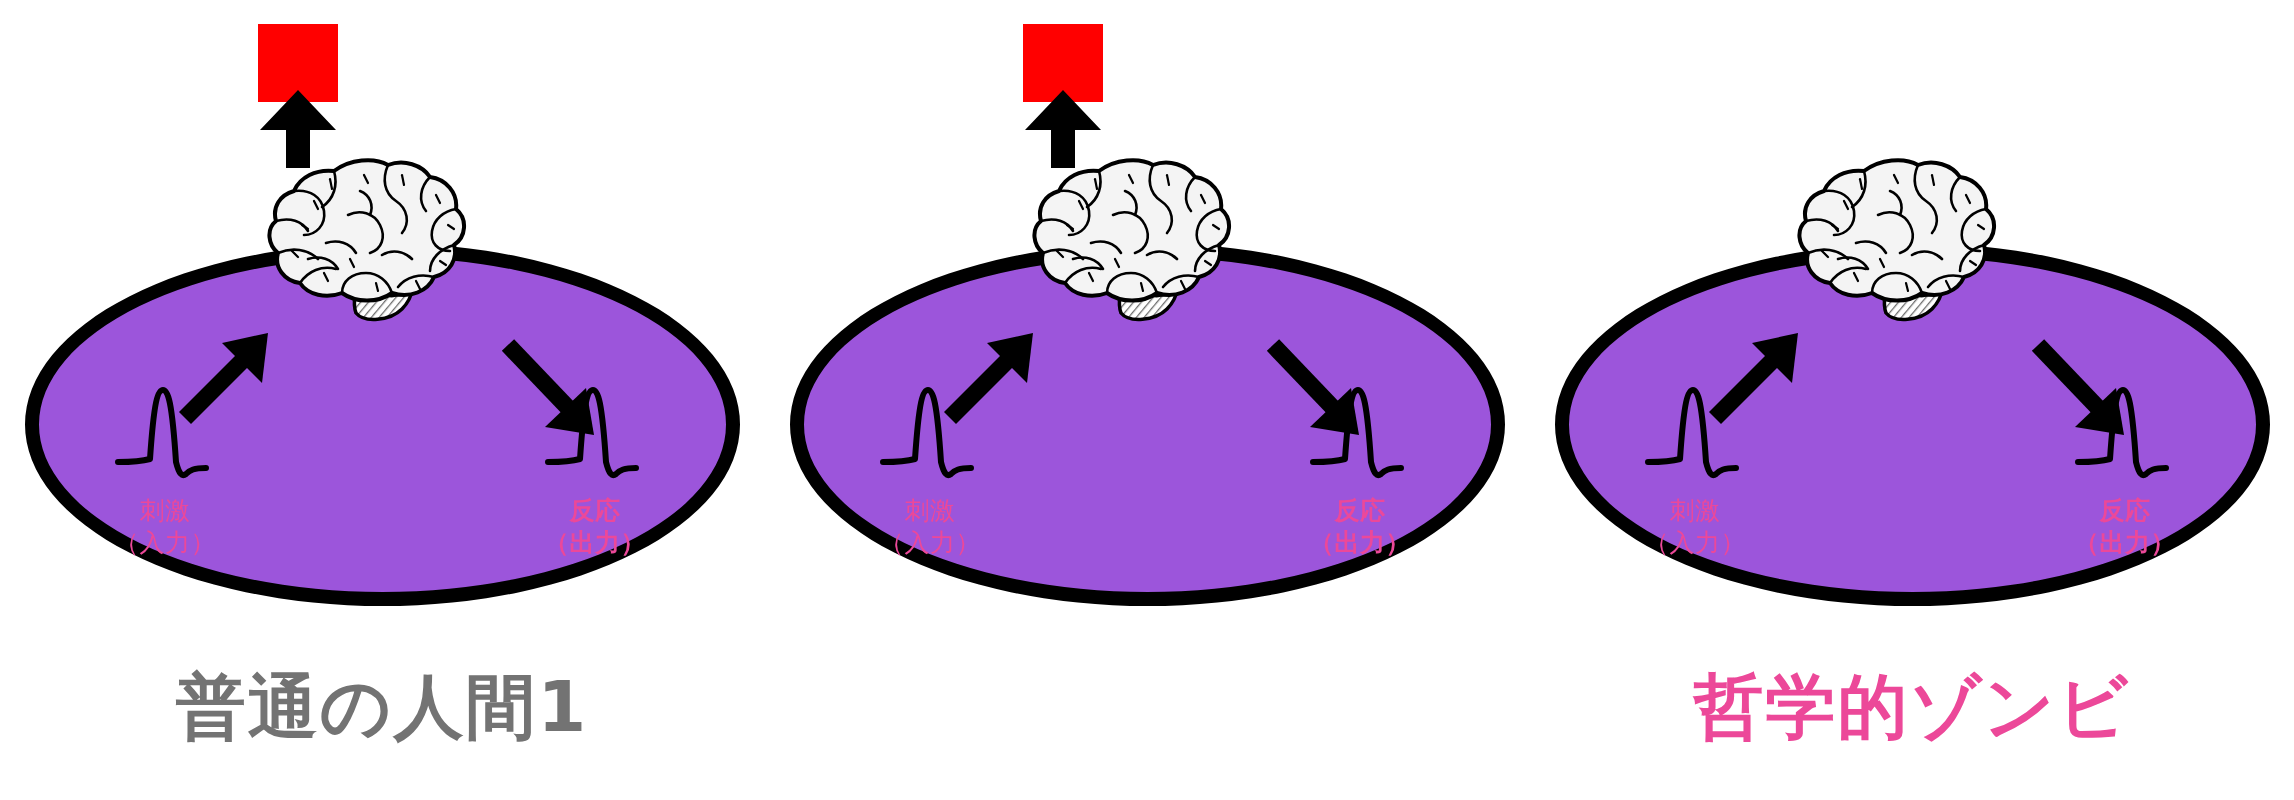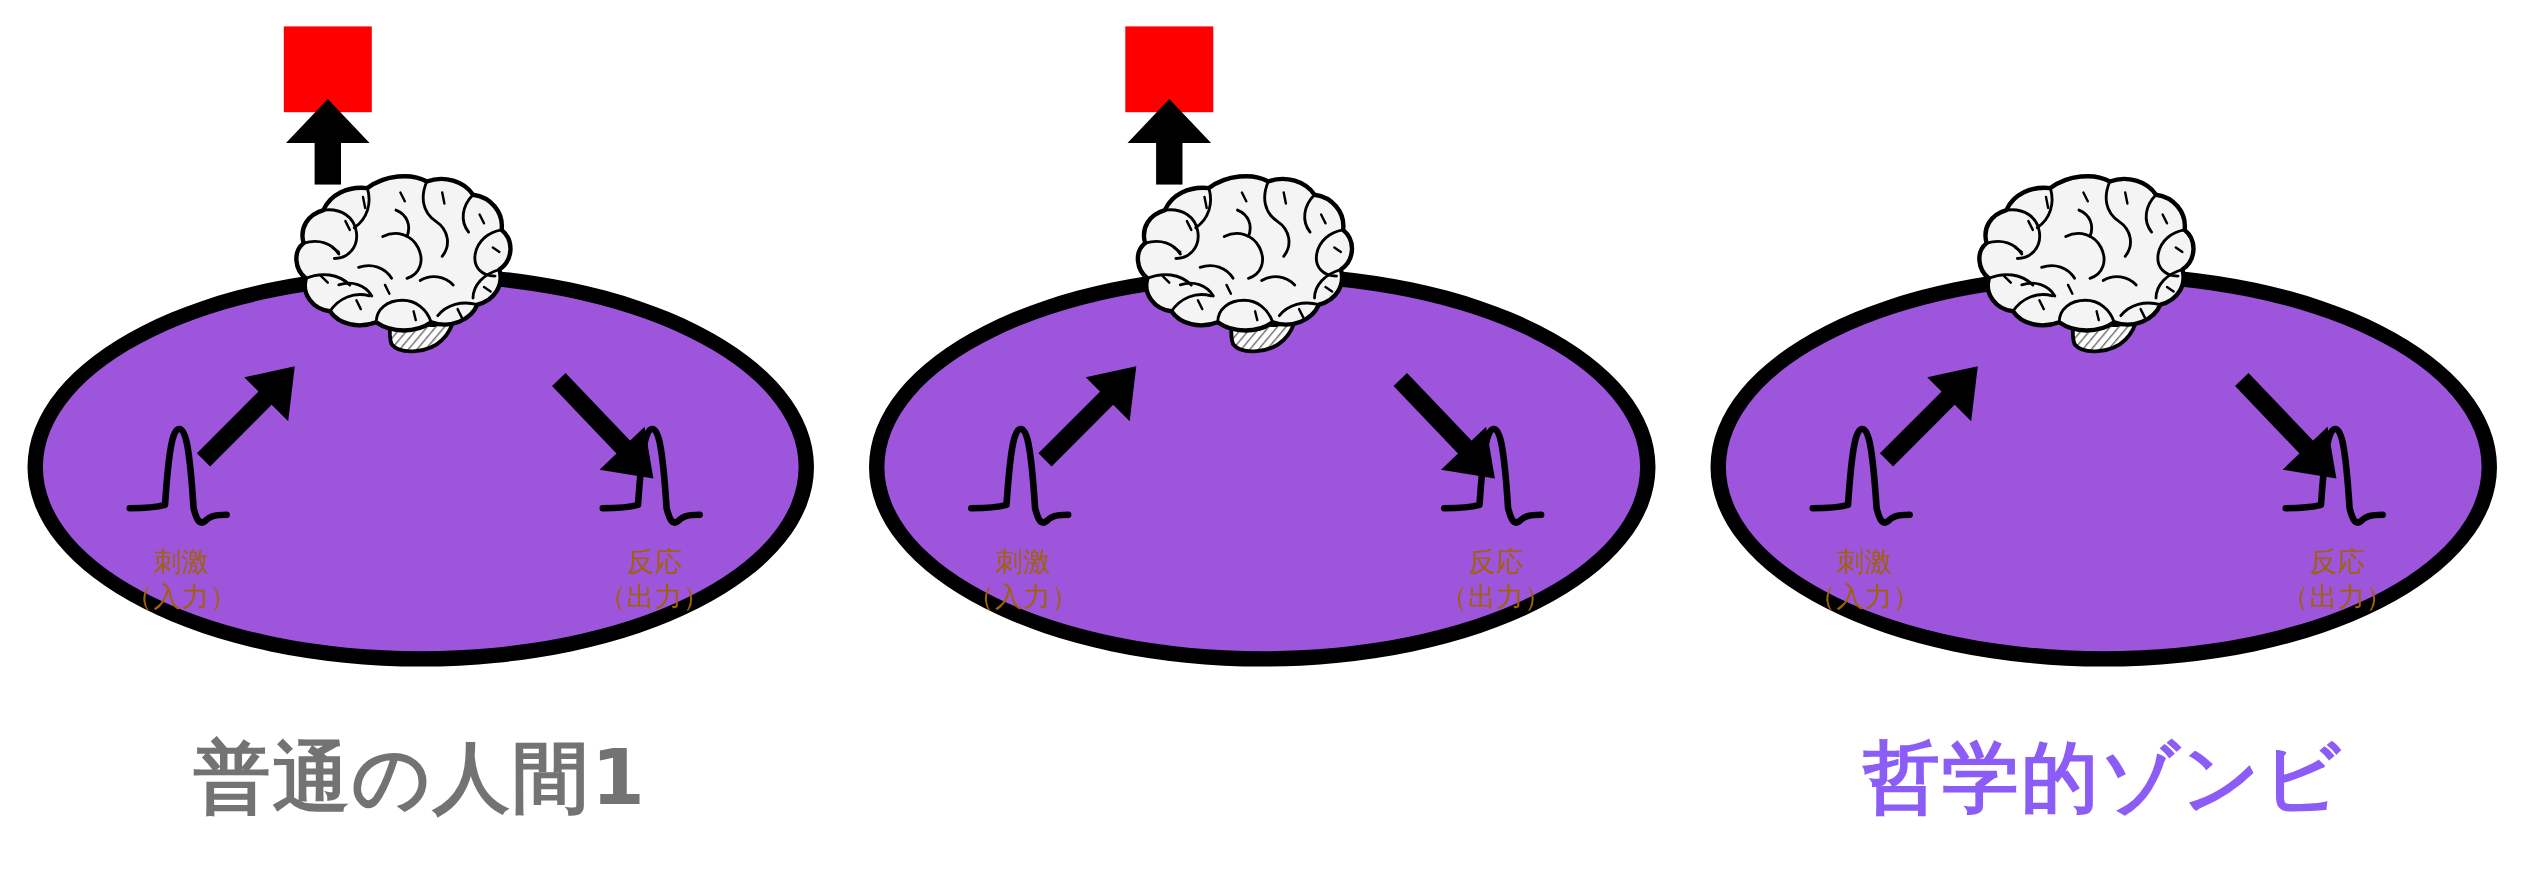--- a/index.html
+++ b/index.html
@@ -50,30 +50,30 @@
   
   .brain{
     position:absolute;
     left:264px;top:155px;
     width:220px;height:170px;
   }
 
   
   .io-label{
     position:absolute;
-    color:#a16207;
+    color:#ec4899;
     font-size:25px;
     line-height:1.28;
     text-align:center;
     letter-spacing:0.5px;
     white-space:nowrap;
   }
   .io-label .l2{display:block;}
   .label-stim{left:90px;top:495px;width:150px;}
-  .label-resp{left:520px;top:495px;width:150px;}
+  .label-resp{left:520px;top:495px;width:150px;font-weight:bold;}
 
   
   .caption{
     position:absolute;
     left:0;top:672px;width:764px;
     text-align:center;
     font-size:70px;
     font-weight:700;
     letter-spacing:2px;
     line-height:1;
@@ -352,16 +352,16 @@
     <div class="io-label label-stim">
       <span>刺激</span>
       <span class="l2">（入力）</span>
     </div>
 
     <div class="io-label label-resp">
       <span>反応</span>
       <span class="l2">（出力）</span>
     </div>
 
-    <div class="caption" style="color:#8b5cf6">哲学的ゾンビ</div>
+    <div class="caption" style="color:#ec4899">哲学的ゾンビ</div>
   </div>
 
 </div>
 
 </body></html>

